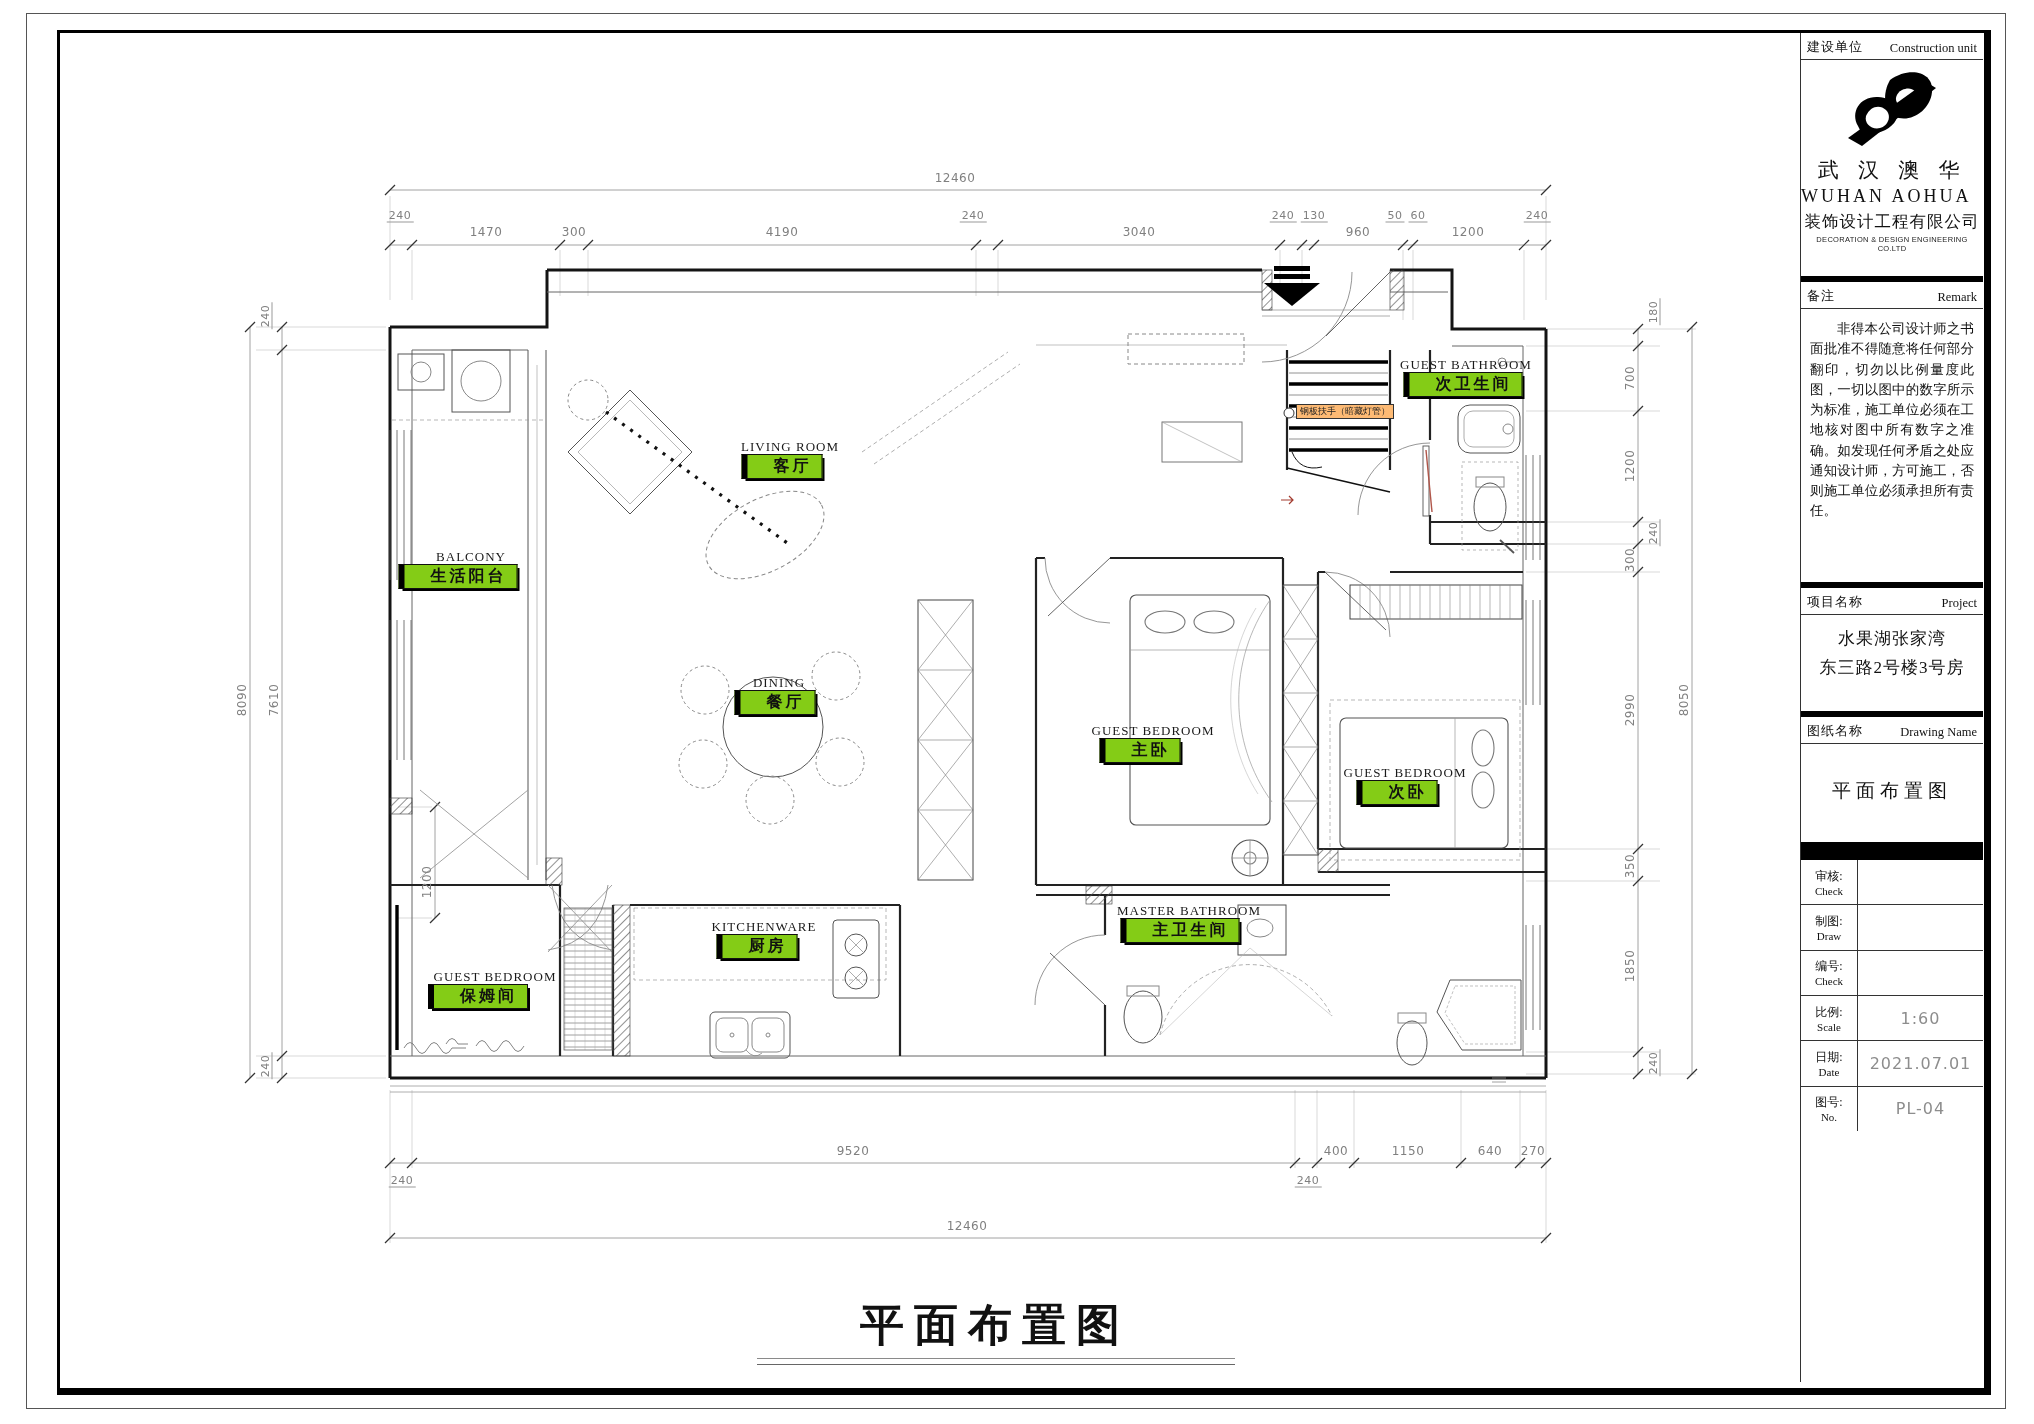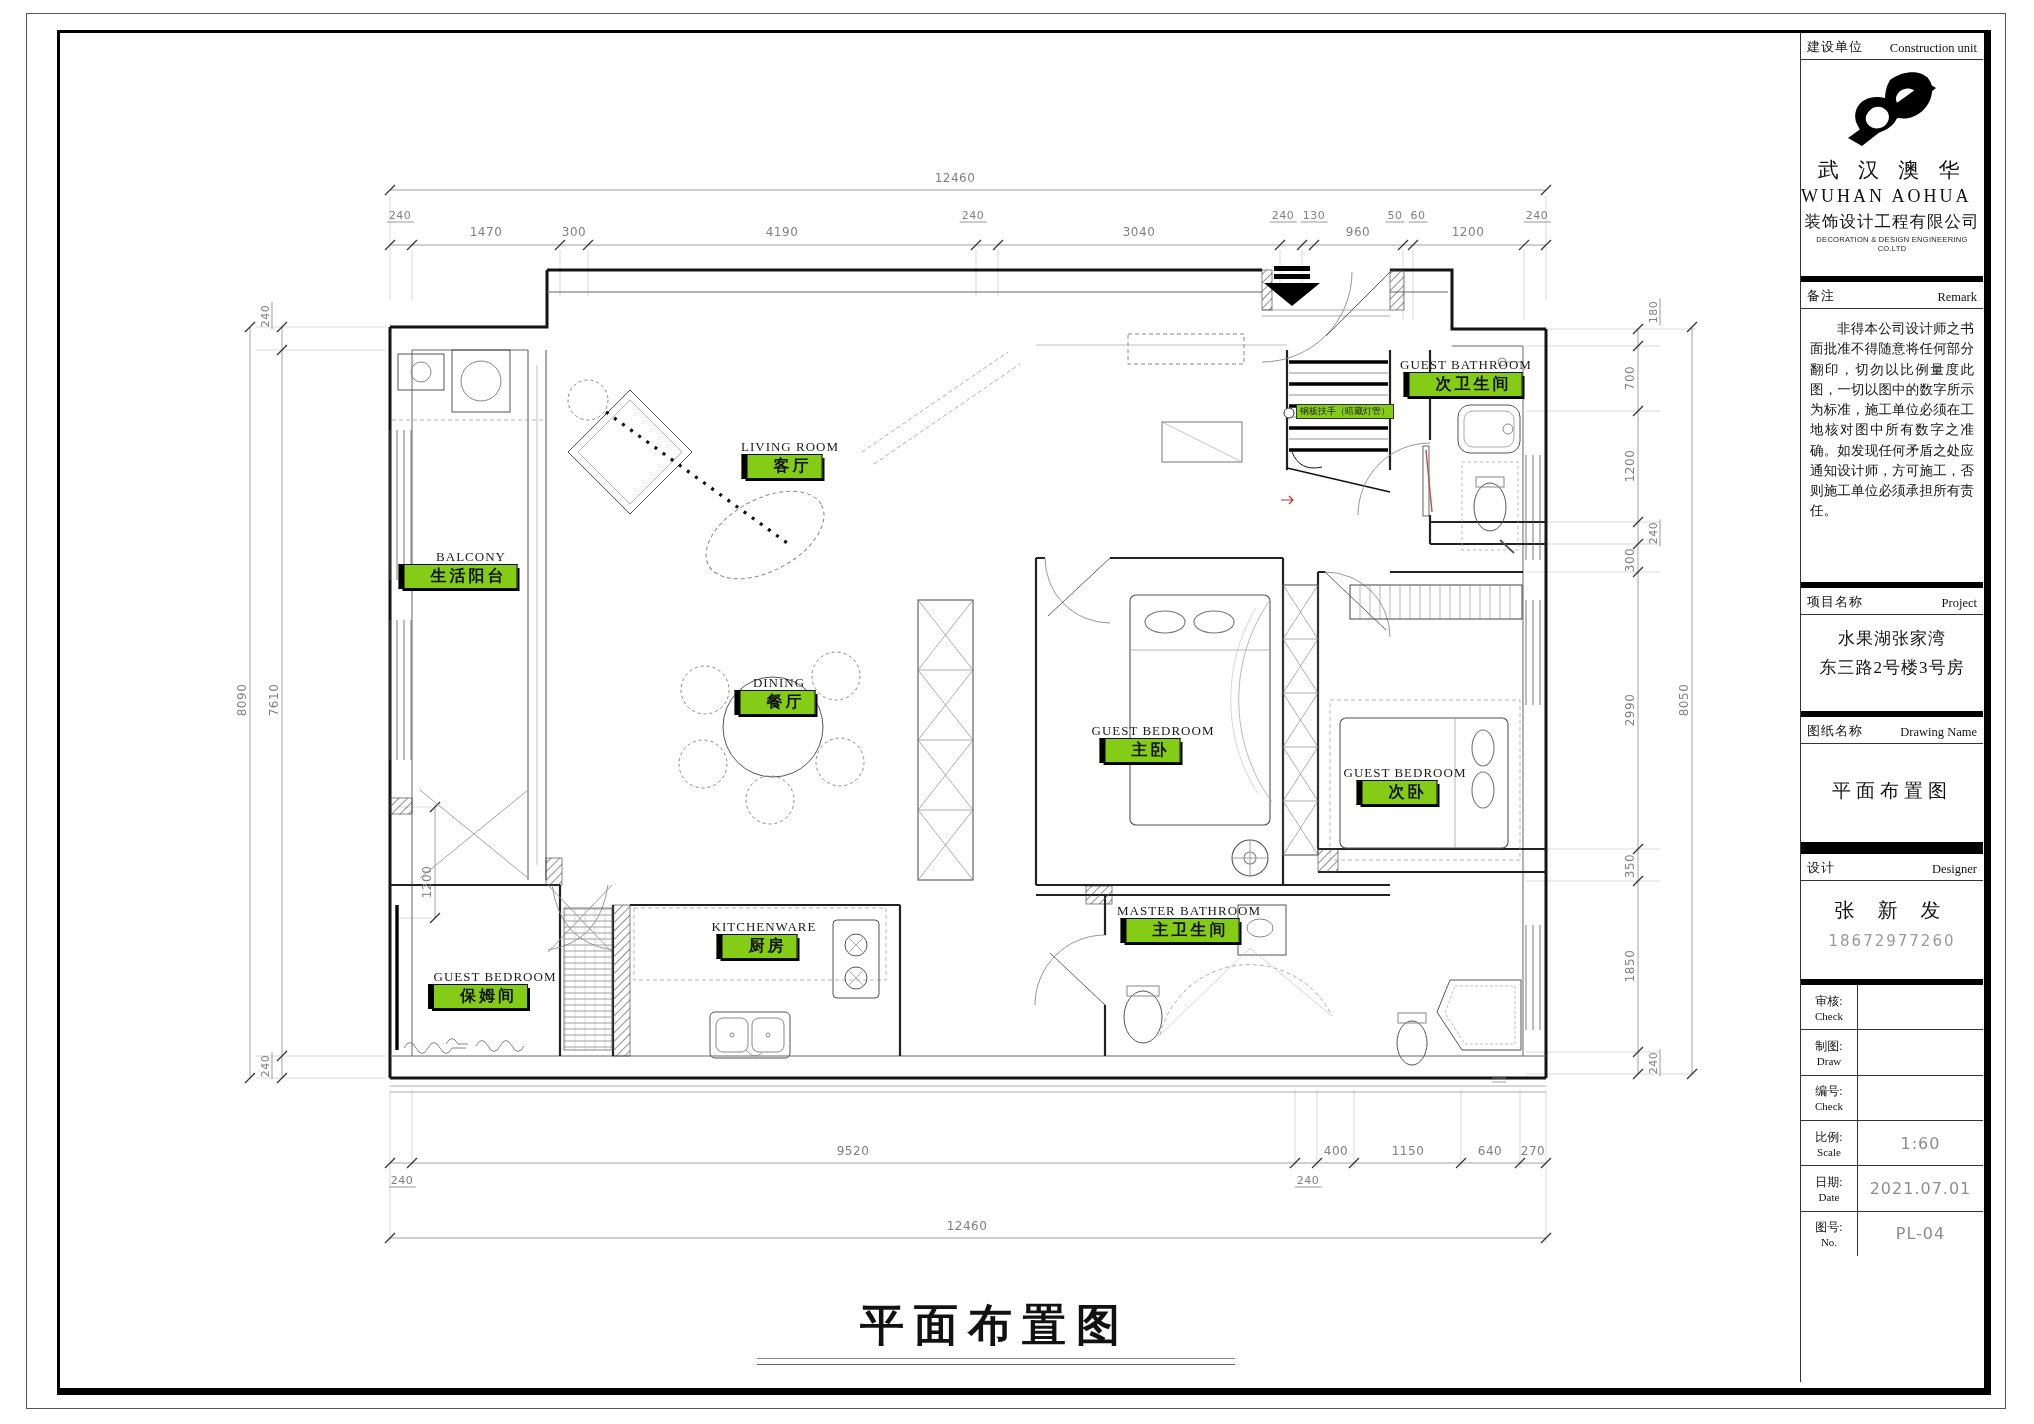--- a/index.html
+++ b/index.html
@@ -16,21 +16,21 @@
   .dim.v{transform:translate(-50%,-50%) rotate(-90deg);}
   .dim.note{font-size:11px;border-bottom:1px solid #9a9a9a;padding:0 2px 1px 2px;}
   .dim.note.v{transform:translate(-50%,-50%) rotate(-90deg);}
 
   
   .rl{position:absolute;transform:translateX(-50%);font-family:"Liberation Serif",serif;
       font-size:13px;letter-spacing:1px;color:#1a1a1a;white-space:nowrap;line-height:1;padding-left:16px;}
   .rb{position:absolute;transform:translateX(-50%);background:#84cc16;border:1px solid #111;
       border-left:6px solid #000;box-shadow:3px 3px 0 -1px #000;padding:2px 10px 3px 26px;
       font-size:16px;font-weight:bold;letter-spacing:3px;white-space:nowrap;line-height:1.1;}
-  .note-box{position:absolute;border:1px solid #333;background:#84cc16;font-size:9px;
+  .note-box{position:absolute;border:1px solid #333;background:#fdba74;font-size:9px;
       padding:1px 3px;white-space:nowrap;color:#222;line-height:1.2;}
 
   
   .sheet-title{position:absolute;left:995px;top:1296px;transform:translateX(-50%);
       font-size:44px;letter-spacing:10px;font-weight:bold;white-space:nowrap;}
   .rule{position:absolute;height:1px;background:#8a8a8a;}
 
   
   .tb{position:absolute;left:1800px;top:33px;width:182px;height:1349px;border-left:1px solid #333;
       display:flex;flex-direction:column;background:#fff;}
@@ -485,28 +485,20 @@
       <div class="tb-head">
         <span class="cn">图纸名称</span>
         <span class="en">Drawing Name</span>
       </div>
       <div class="draw-val">平面布置图</div>
     </div>
     <div class="tb-bar"></div>
 
     <div class="tb-bar"></div>
 
-    <div class="tb-sec" style="height:125px">
-      <div class="tb-head">
-        <span class="cn">设计</span>
-        <span class="en">Designer</span>
-      </div>
-      <div class="des-name">张 新 发</div>
-      <div class="des-phone">18672977260</div>
-    </div>
     <div class="tb-bar"></div>
 
     <div class="tb-sec" style="height:271px">
       <div class="tb-table">
         <div class="tb-row">
           <div class="tb-cell-l">
             <span class="cn">审核:</span>
             <span class="en">Check</span>
           </div>
           <div class="tb-cell-v"></div>

